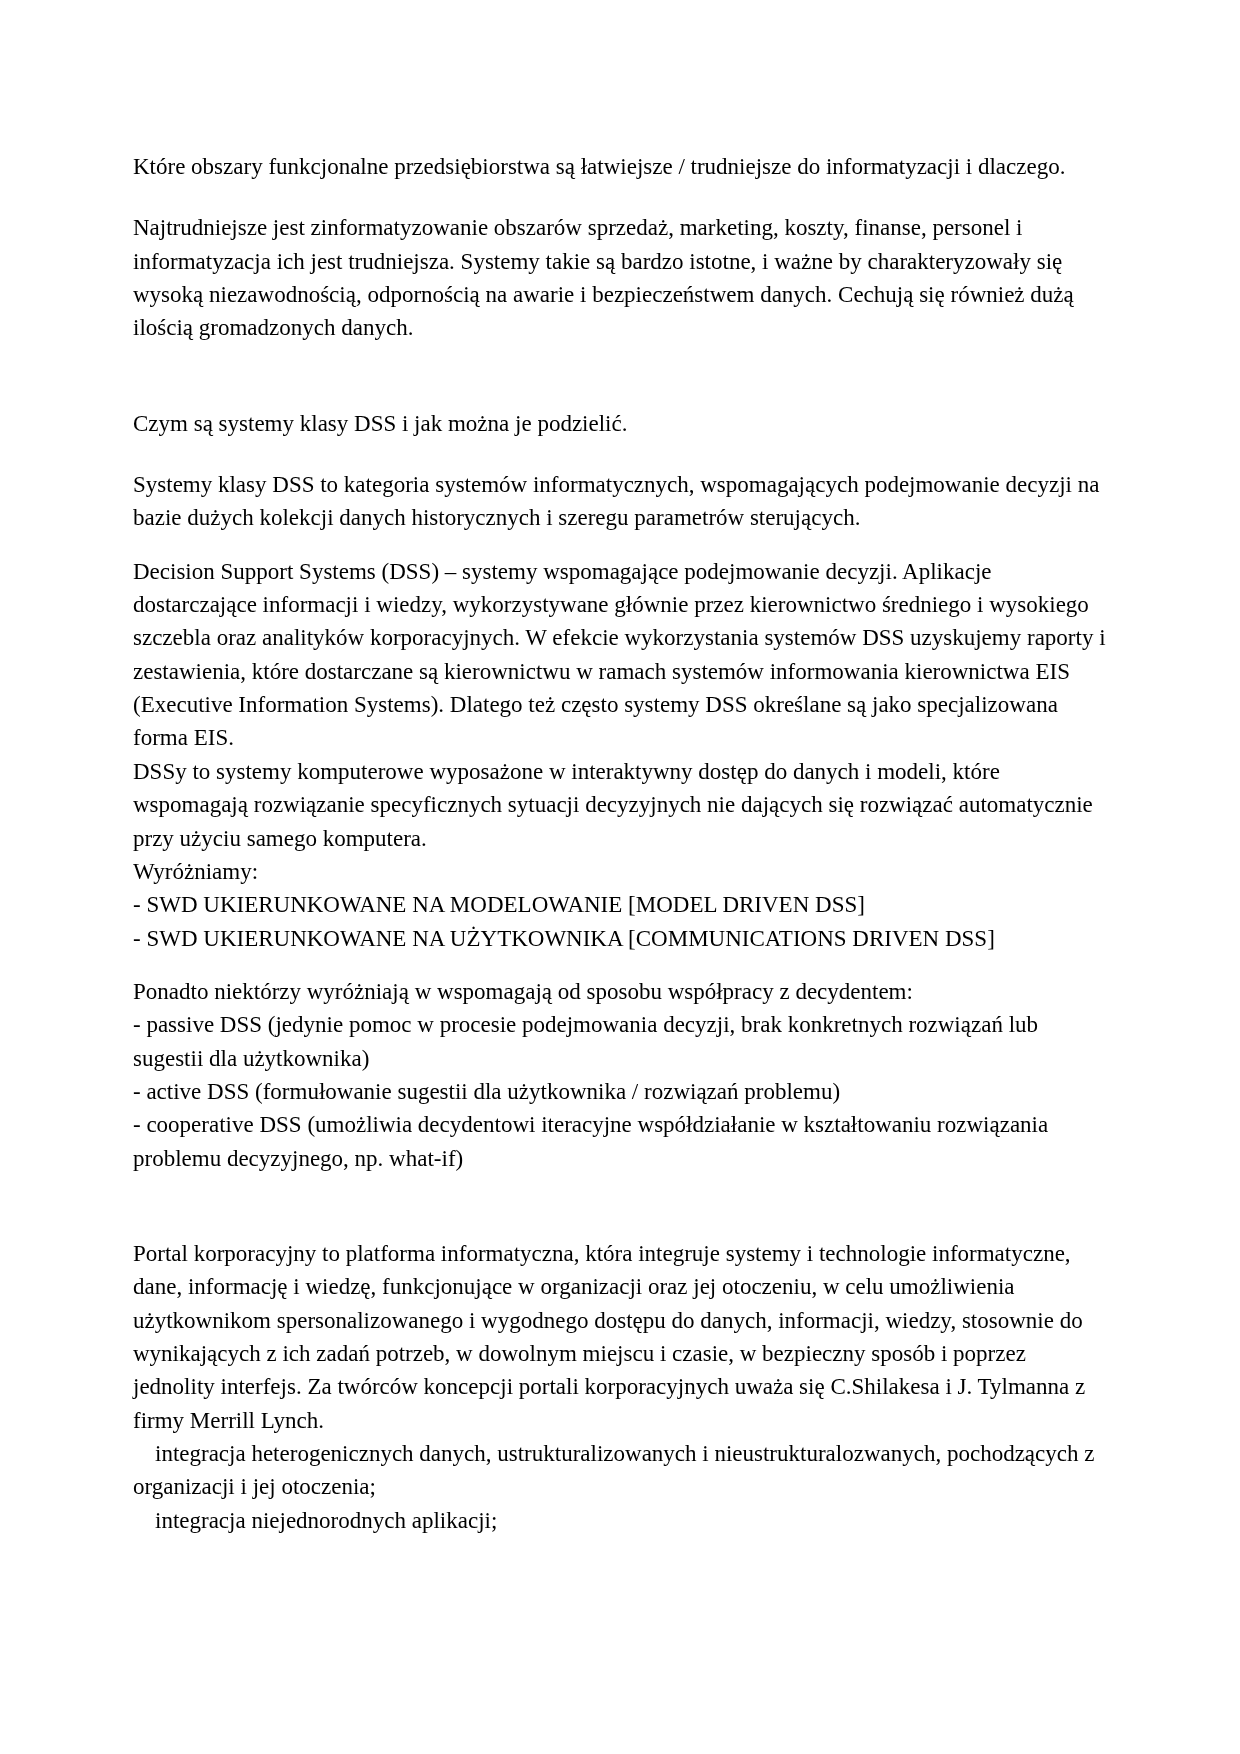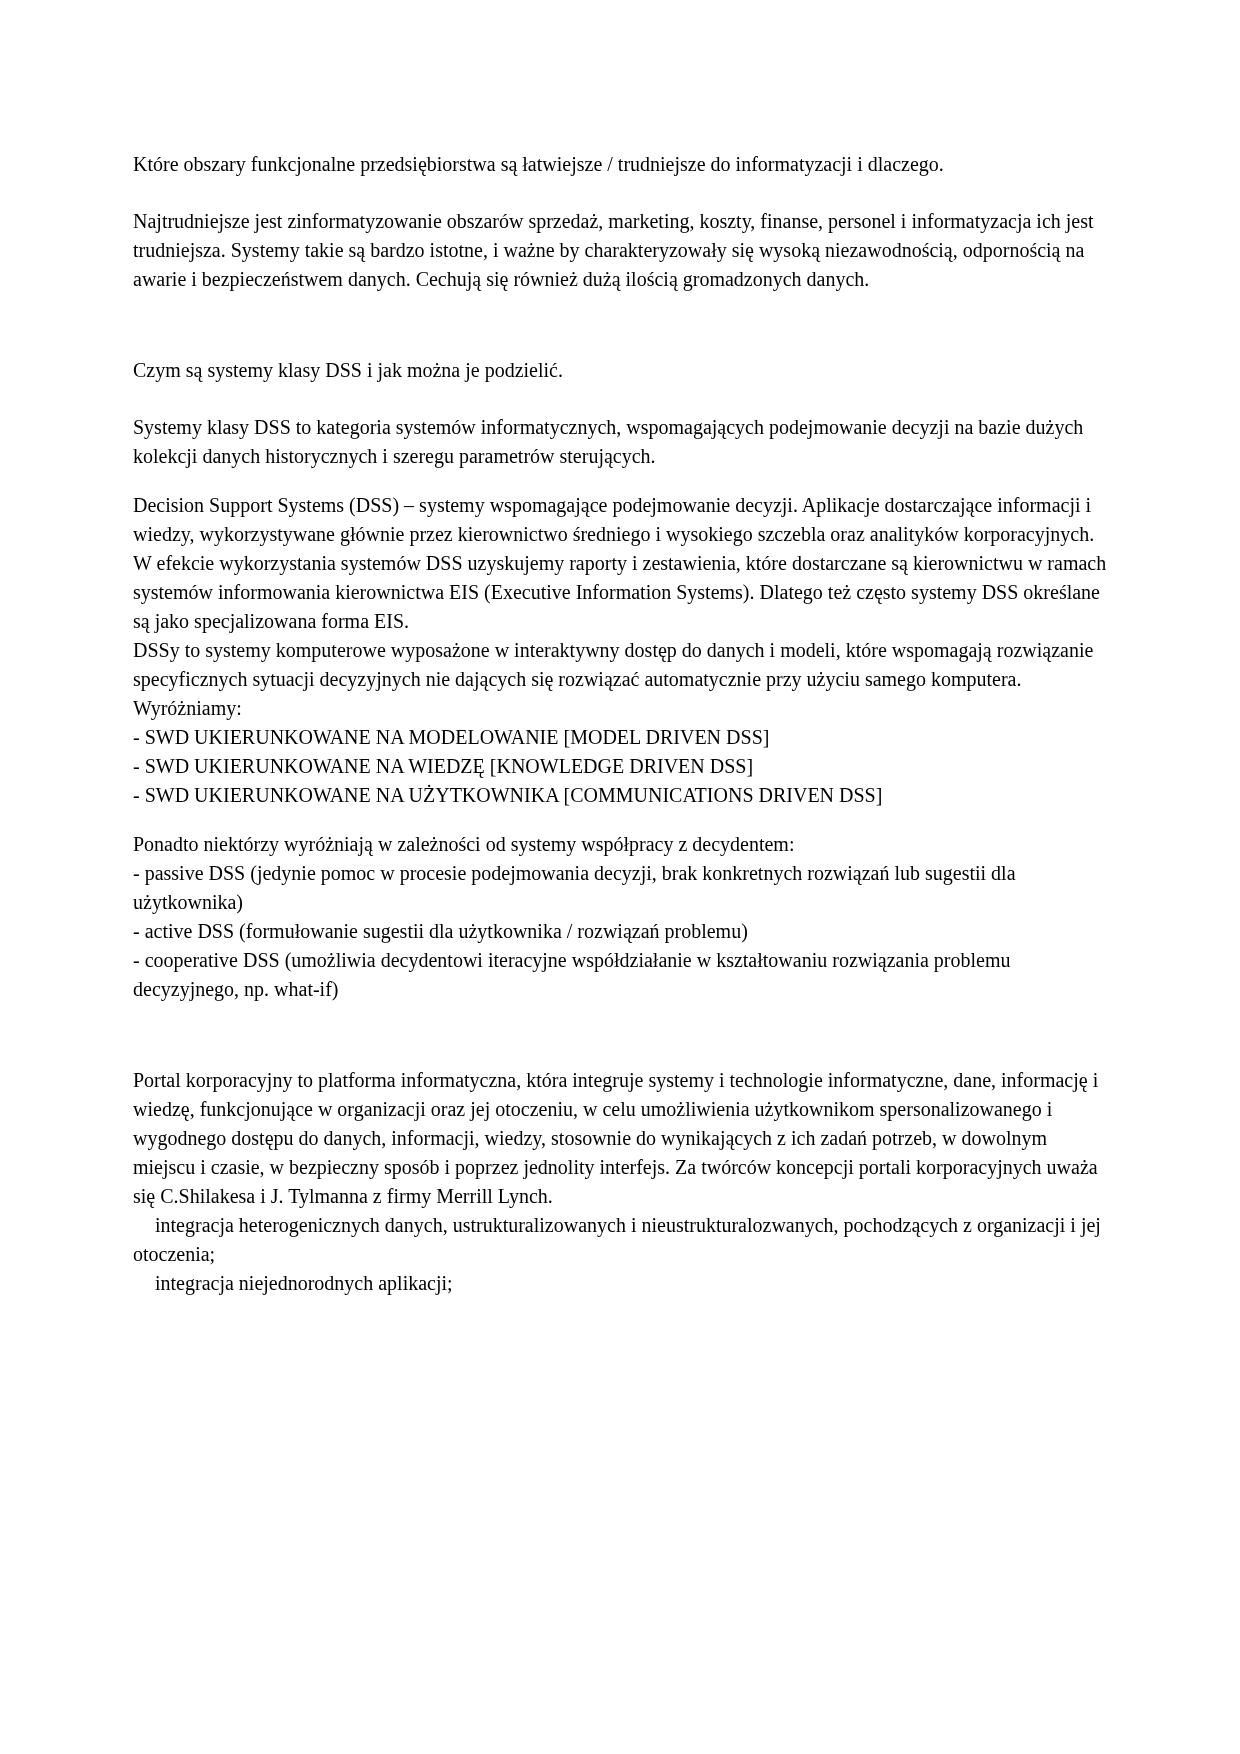--- a/index.html
+++ b/index.html
@@ -14,21 +14,21 @@
     color: #000000;
   }
   .page {
     position: relative;
     width: 1240px;
     height: 1754px;
     box-sizing: border-box;
     padding: 150px 130px 60px 133px;
   }
   .doc {
-    font-size: 20px;
+    font-size: 23px;
     line-height: 1.45;
     text-align: left;
   }
   p {
     margin: 0;
   }
   .block {
     margin: 0 0 0 0;
   }
   .gap-lg { height: 28px; }
@@ -58,26 +58,25 @@
 
     <p class="block">Systemy klasy DSS to kategoria systemów informatycznych, wspomagających podejmowanie decyzji na bazie dużych kolekcji danych historycznych i szeregu parametrów sterujących.</p>
 
     <div class="gap-md"></div>
 
     <p class="block">Decision Support Systems (DSS) – systemy wspomagające podejmowanie decyzji. Aplikacje dostarczające informacji i wiedzy, wykorzystywane głównie przez kierownictwo średniego i wysokiego szczebla oraz analityków korporacyjnych. W efekcie wykorzystania systemów DSS uzyskujemy raporty i zestawienia, które dostarczane są kierownictwu w ramach systemów informowania kierownictwa EIS (Executive Information Systems). Dlatego też często systemy DSS określane są jako specjalizowana forma EIS.</p>
     <p class="block">DSSy to systemy komputerowe wyposażone w interaktywny dostęp do danych i modeli, które wspomagają rozwiązanie specyficznych sytuacji decyzyjnych nie dających się rozwiązać automatycznie przy użyciu samego komputera.</p>
     <p class="block">Wyróżniamy:</p>
 
     <p class="block">- SWD UKIERUNKOWANE NA MODELOWANIE [MODEL DRIVEN DSS]</p>
-    <p class="block">- SWD UKIERUNKOWANE NA WIEDZĘ [KNOWLEDGE DRIVEN DSS]</p>
     <p class="block">- SWD UKIERUNKOWANE NA UŻYTKOWNIKA [COMMUNICATIONS DRIVEN DSS]</p>
 
     <div class="gap-md"></div>
 
-    <p class="block">Ponadto niektórzy wyróżniają w zależności od systemy współpracy z decydentem:</p>
+    <p class="block">Ponadto niektórzy wyróżniają w wspomagają od sposobu współpracy z decydentem:</p>
     <p class="block">- passive DSS (jedynie pomoc w procesie podejmowania decyzji, brak konkretnych rozwiązań lub sugestii dla użytkownika)</p>
     <p class="block">- active DSS (formułowanie sugestii dla użytkownika / rozwiązań problemu)</p>
     <p class="block">- cooperative DSS (umożliwia decydentowi iteracyjne współdziałanie w kształtowaniu rozwiązania problemu decyzyjnego, np. what-if)</p>
 
     <div class="gap-xxl"></div>
 
     <p class="block">Portal korporacyjny to platforma informatyczna, która integruje systemy i technologie informatyczne, dane, informację i wiedzę, funkcjonujące w organizacji oraz jej otoczeniu, w celu umożliwienia użytkownikom spersonalizowanego i wygodnego dostępu do danych, informacji, wiedzy, stosownie do wynikających z ich zadań potrzeb, w dowolnym miejscu i czasie, w bezpieczny sposób i poprzez jednolity interfejs. Za twórców koncepcji portali korporacyjnych uważa się C.Shilakesa i J. Tylmanna z firmy Merrill Lynch.</p>
     <p class="block indent">integracja heterogenicznych danych, ustrukturalizowanych i nieustrukturalozwanych, pochodzących z organizacji i jej otoczenia;</p>
     <p class="block indent">integracja niejednorodnych aplikacji;</p>
 

